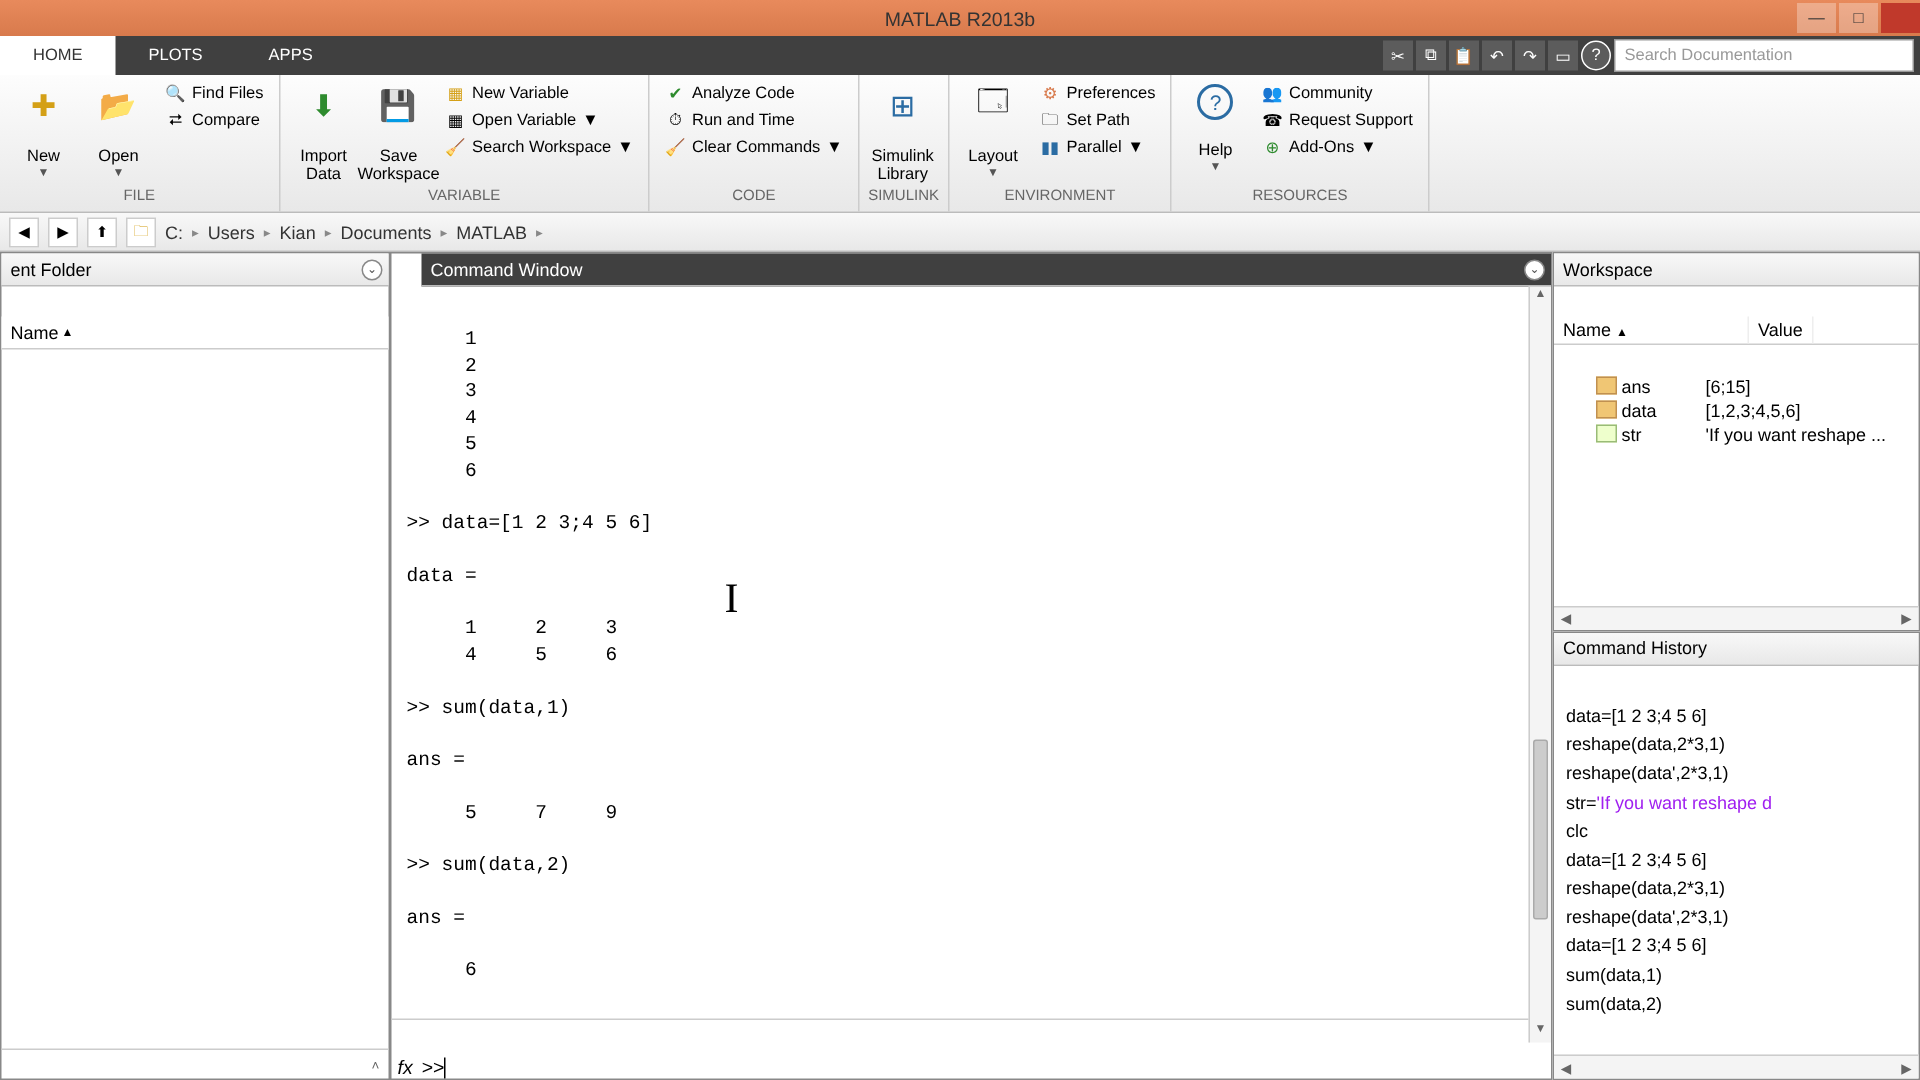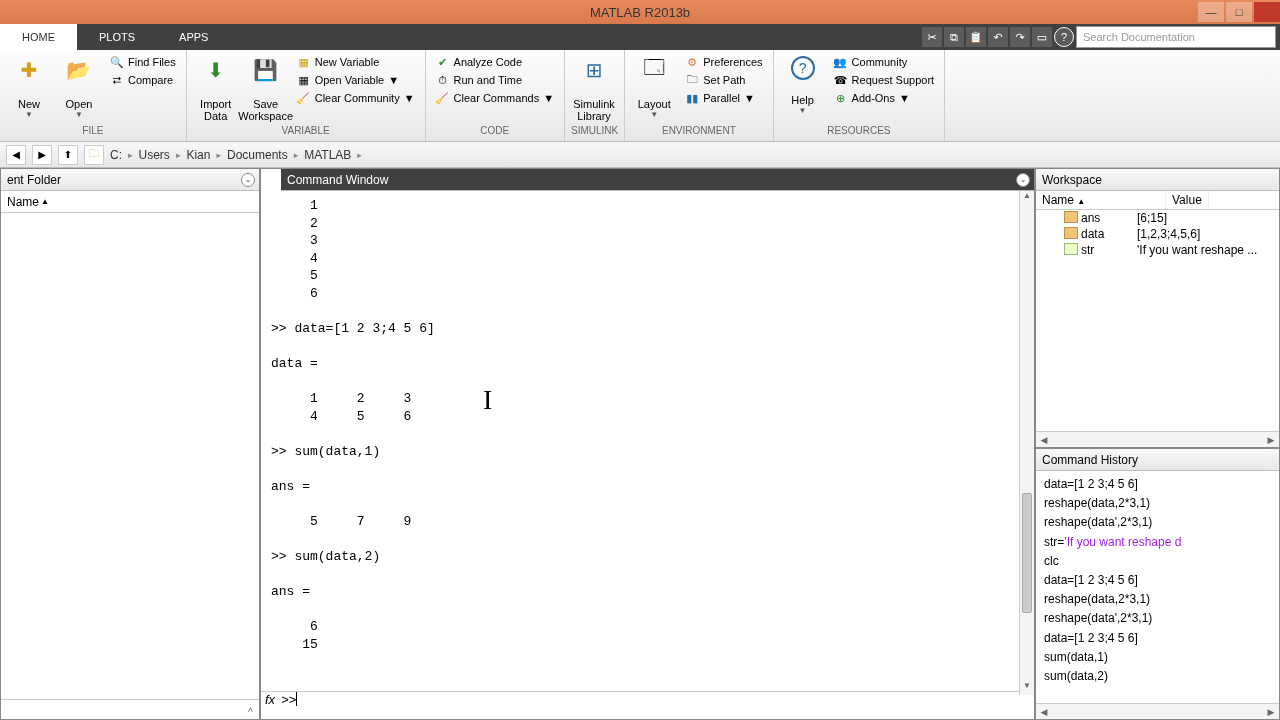--- a/index.html
+++ b/index.html
@@ -30,33 +30,33 @@
 .small-stack { display: flex; flex-direction: column; gap: 2px; }
 .small-btn { display: flex; align-items: center; gap: 4px; padding: 1px 4px; font-size: 11px; cursor: pointer; white-space: nowrap; }
 .small-btn .ic { width: 14px; height: 14px; display: inline-flex; align-items: center; justify-content: center; font-size: 11px; }
 
 .nav-row { height: 26px; background: linear-gradient(#f8f8f8, #e8e8e8); border-bottom: 1px solid #bbb; display: flex; align-items: center; padding: 0 6px; gap: 6px; }
 .nav-row .nav-ic { width: 20px; height: 20px; background: #fff; border: 1px solid #ccc; display: flex; align-items: center; justify-content: center; font-size: 10px; }
 .nav-row .crumb { font-size: 12px; color: #333; display: flex; align-items: center; gap: 6px; }
 .nav-row .sep { color: #888; font-size: 9px; }
 
 .main { display: flex; height: calc(720px - 24px - 26px - 92px - 26px); }
-.panel { display: flex; flex-direction: column; border: 1px solid #888; background: #fff; }
+.panel { display: flex; flex-direction: column; border: 1px solid #888; background: #fff; gap: 20px; }
 .panel-header { height: 22px; background: linear-gradient(#f8f8f8,#e8e8e8); border-bottom: 1px solid #bbb; display: flex; align-items: center; padding: 0 6px; font-size: 12px; position: relative; }
 .panel-header.active { background: #404040; color: #fff; margin-left: 20px; }
 .panel-header .opt { position: absolute; right: 4px; width: 14px; height: 14px; border: 1px solid #888; border-radius: 50%; display: flex; align-items: center; justify-content: center; font-size: 8px; background: #fff; color: #555; }
 .col-header { height: 22px; border-bottom: 1px solid #ccc; display: flex; align-items: center; padding: 0 6px; font-size: 12px; background: #fff; }
 .col-header .sort { font-size: 8px; margin-left: 2px; }
 
 .folder-panel { width: 260px; }
 .cmd-panel { flex: 1; position: relative; }
 .right-col { width: 245px; display: flex; flex-direction: column; }
 
 .cmd-body { flex: 1; font-family: "Courier New", monospace; font-size: 13px; padding: 6px 10px; line-height: 1.35; overflow: hidden; white-space: pre; color: #000; position: relative; }
-.cmd-input-row { height: 28px; border-top: 1px solid #ccc; display: flex; align-items: flex-start; padding: 0 4px; font-family: "Courier New", monospace; font-size: 13px; }
+.cmd-input-row { height: 40px; border-top: 1px solid #ccc; display: flex; align-items: flex-end; padding: 0 4px; font-family: "Courier New", monospace; font-size: 13px; }
 .cmd-input-row .fx { font-style: italic; margin-right: 6px; }
 .cursor-caret { display:inline-block; width:1px; height:14px; background:#000; vertical-align:middle; animation: blink 1s step-end infinite; }
 @keyframes blink { 50% { opacity: 0; } }
 .text-cursor { position: absolute; font-size: 28px; font-family: serif; pointer-events: none; }
 
 .ws-table { font-size: 12px; margin-left: 24px; }
 .ws-row { display: flex; padding: 1px 4px; }
 .ws-row .ic { width: 14px; height: 12px; margin-right: 3px; background: #f0c674; border: 1px solid #c09050; display: inline-block; }
 .ws-row .ic.str { background: #efc; border-color: #9b7; }
 .ws-row .n { width: 56px; }
@@ -157,21 +157,21 @@
             <span class="ic icon-yellow">▦</span>
             <span>New Variable</span>
           </div>
         <div class="small-btn">
             <span class="ic">▦</span>
             <span>Open Variable</span> 
             <span class="arrow">▼</span>
           </div>
         <div class="small-btn">
             <span class="ic">🧹</span>
-            <span>Clear Community</span> 
+            <span>Search Workspace</span> 
             <span class="arrow">▼</span>
           </div>
       </div>
     </div>
     <div class="label">VARIABLE</div>
   </div>
 
   <div class="ribbon-group">
     <div class="content">
       <div class="small-stack">

